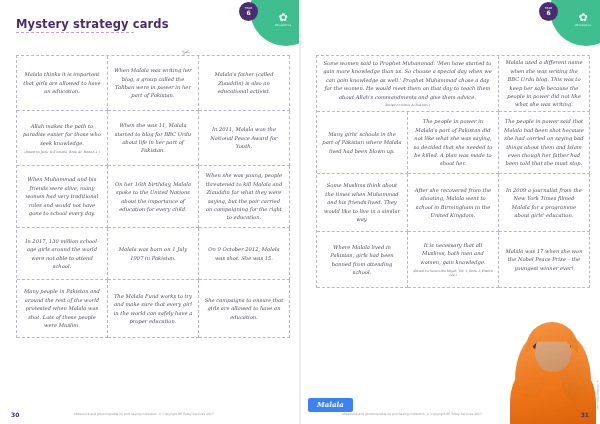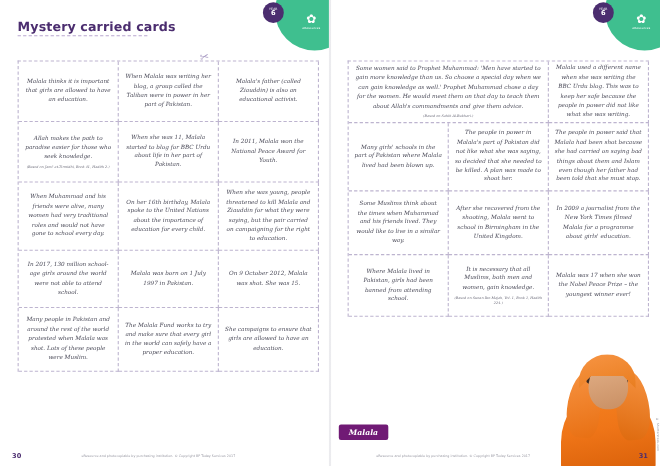--- a/index.html
+++ b/index.html
@@ -147,22 +147,22 @@
     background:#3a2a22;
     border-radius:50% 50% 20% 20%;
   }
   .photo-credit {
     position:absolute; right:1px; bottom:14px;
     font-size:2.6px; color:#8d8d96;
     writing-mode:vertical-rl;
     letter-spacing:.2px;
   }
   .name-tag {
-    position:absolute; left:8px; bottom:24px;
-    background:#701a75; color:#fff;
+    position:absolute; left:8px; bottom:12px;
+    background:#3b82f6; color:#fff;
     font-size:7px; font-weight:bold; font-style:italic;
     padding:2px 9px 3px 9px;
     border-radius:2px;
     font-family:"DejaVu Serif", serif;
   }
 
   
   .footer-note {
     position:absolute; bottom:8px;
     font-size:3px; color:#9a9aa4; white-space:nowrap;
@@ -194,21 +194,21 @@
       <div class="logo-mark">
         <span class="logo-glyph">✿</span>
         <span class="logo-word">eResources</span>
       </div>
       <div class="year-badge">
         <span class="yb-top">YEAR</span>
         <span class="yb-num">6</span>
       </div>
     </div>
 
-    <div class="title">Mystery carried cards</div>
+    <div class="title">Mystery strategy cards</div>
     <div class="title-rule"></div>
 
     <div class="scissors">✂</div>
 
     <div class="grid grid-left" id="left-grid">
         <div class="card w1" style="height: 55px;">
           <div class="card-text">Malala thinks it is important that girls are allowed to have an education.</div>
         </div>
         <div class="card w1" style="height: 55px;">
           <div class="card-text">When Malala was writing her blog, a group called the Taliban were in power in her part of Pakistan.</div>

